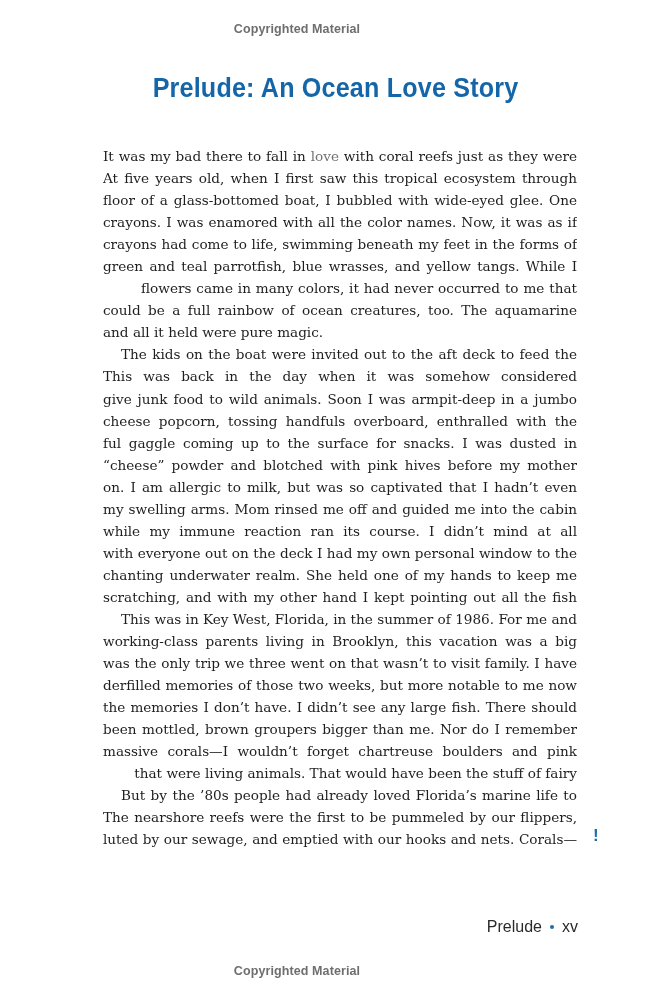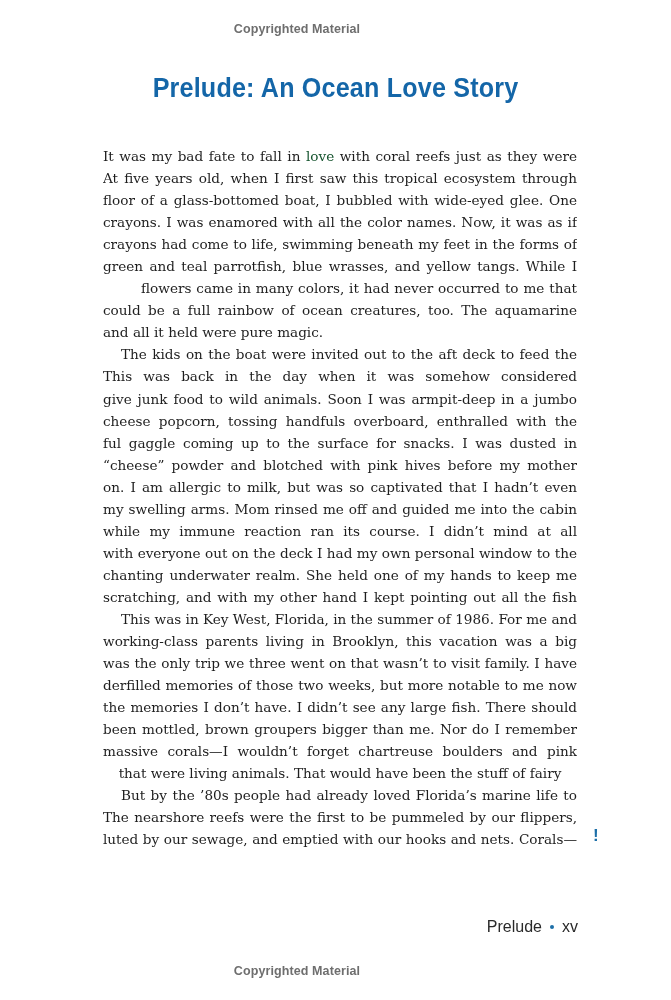--- a/index.html
+++ b/index.html
@@ -51,30 +51,30 @@
   .line {
     display: block;
     height: 22.05px;
     line-height: 22.05px;
     white-space: nowrap;
     text-align: justify;
     text-align-last: justify;
     overflow: visible;
   }
   .line.last {
-    text-align: center;
+    text-align: right;
     text-align-last: left;
   }
   .line.indent {
     padding-left: 18px;
   }
   .underline-word {
     text-decoration-color: #2a6f8f;
     text-underline-offset: 2px;
-    color: #14532d;
+    color: #737373;
   }
   .margin-mark {
     position: absolute;
     left: 593px;
     top: 826px;
     font-family: "Liberation Sans", sans-serif;
     font-size: 17px;
     font-weight: bold;
     color: #1d6fa8;
   }
@@ -99,21 +99,21 @@
 </head>
 <body>
 
 <div class="watermark top">Copyrighted Material</div>
 
 <h1 class="title" style="margin:0;">Prelude: An Ocean Love Story</h1>
 
 <div class="body-text">
 
   <p style="margin:0;">
-    <span class="line" style="white-space: normal; overflow: hidden;"><span>It was my bad fate to fall in </span><span class="underline-word">love</span><span> with coral reefs just as they were dying.</span></span>
+    <span class="line" style="white-space: normal; overflow: hidden;"><span>It was my bad there to fall in </span><span class="underline-word">love</span><span> with coral reefs just as they were dying.</span></span>
     <span class="line" style="white-space: normal; overflow: hidden;">At five years old, when I first saw this tropical ecosystem through the</span>
     <span class="line" style="white-space: normal; overflow: hidden;">floor of a glass-bottomed boat, I bubbled with wide-eyed glee. One of my</span>
     <span class="line" style="white-space: normal; overflow: hidden;">crayons. I was enamored with all the color names. Now, it was as if my</span>
     <span class="line" style="white-space: normal; overflow: hidden;">crayons had come to life, swimming beneath my feet in the forms of</span>
     <span class="line" style="white-space: normal; overflow: hidden;">green and teal parrotfish, blue wrasses, and yellow tangs. While I knew</span>
     <span class="line" style="white-space: normal; overflow: hidden; margin-left: 38px;">flowers came in many colors, it had never occurred to me that there</span>
     <span class="line" style="white-space: normal; overflow: hidden;">could be a full rainbow of ocean creatures, too. The aquamarine water</span>
     <span class="line last" style="white-space: normal; overflow: hidden;">and all it held were pure magic.</span>
   </p>
 

